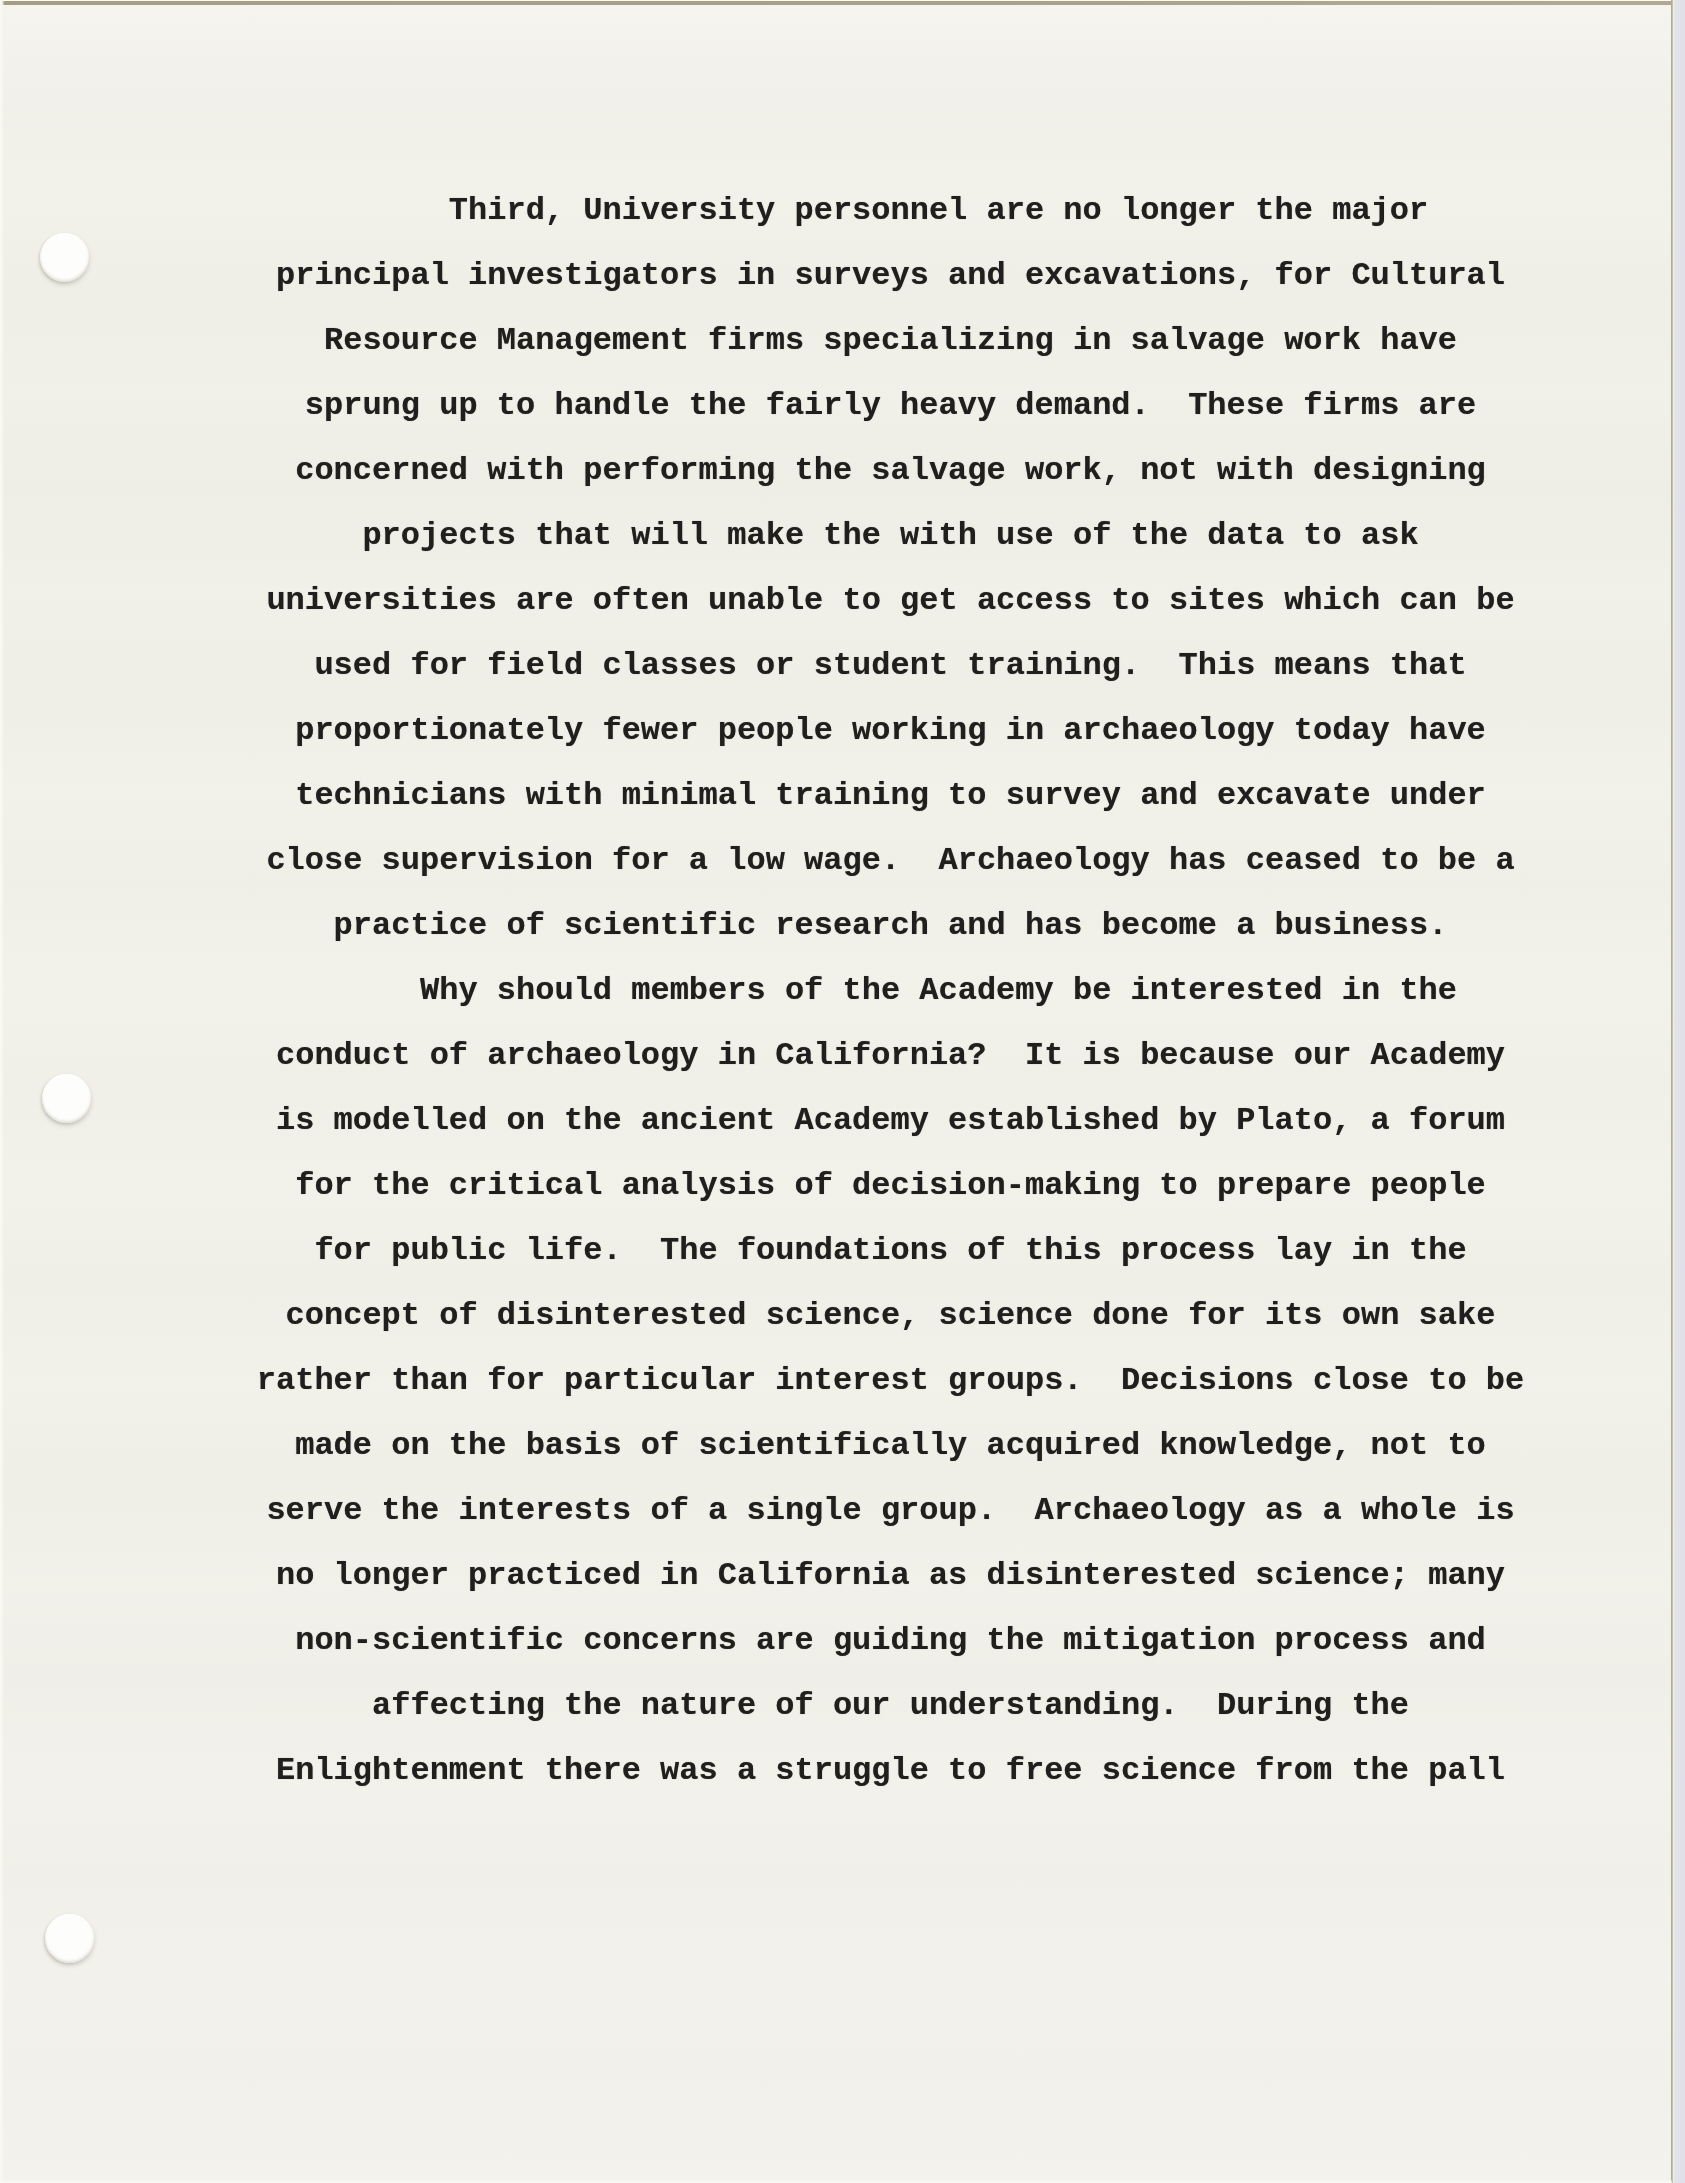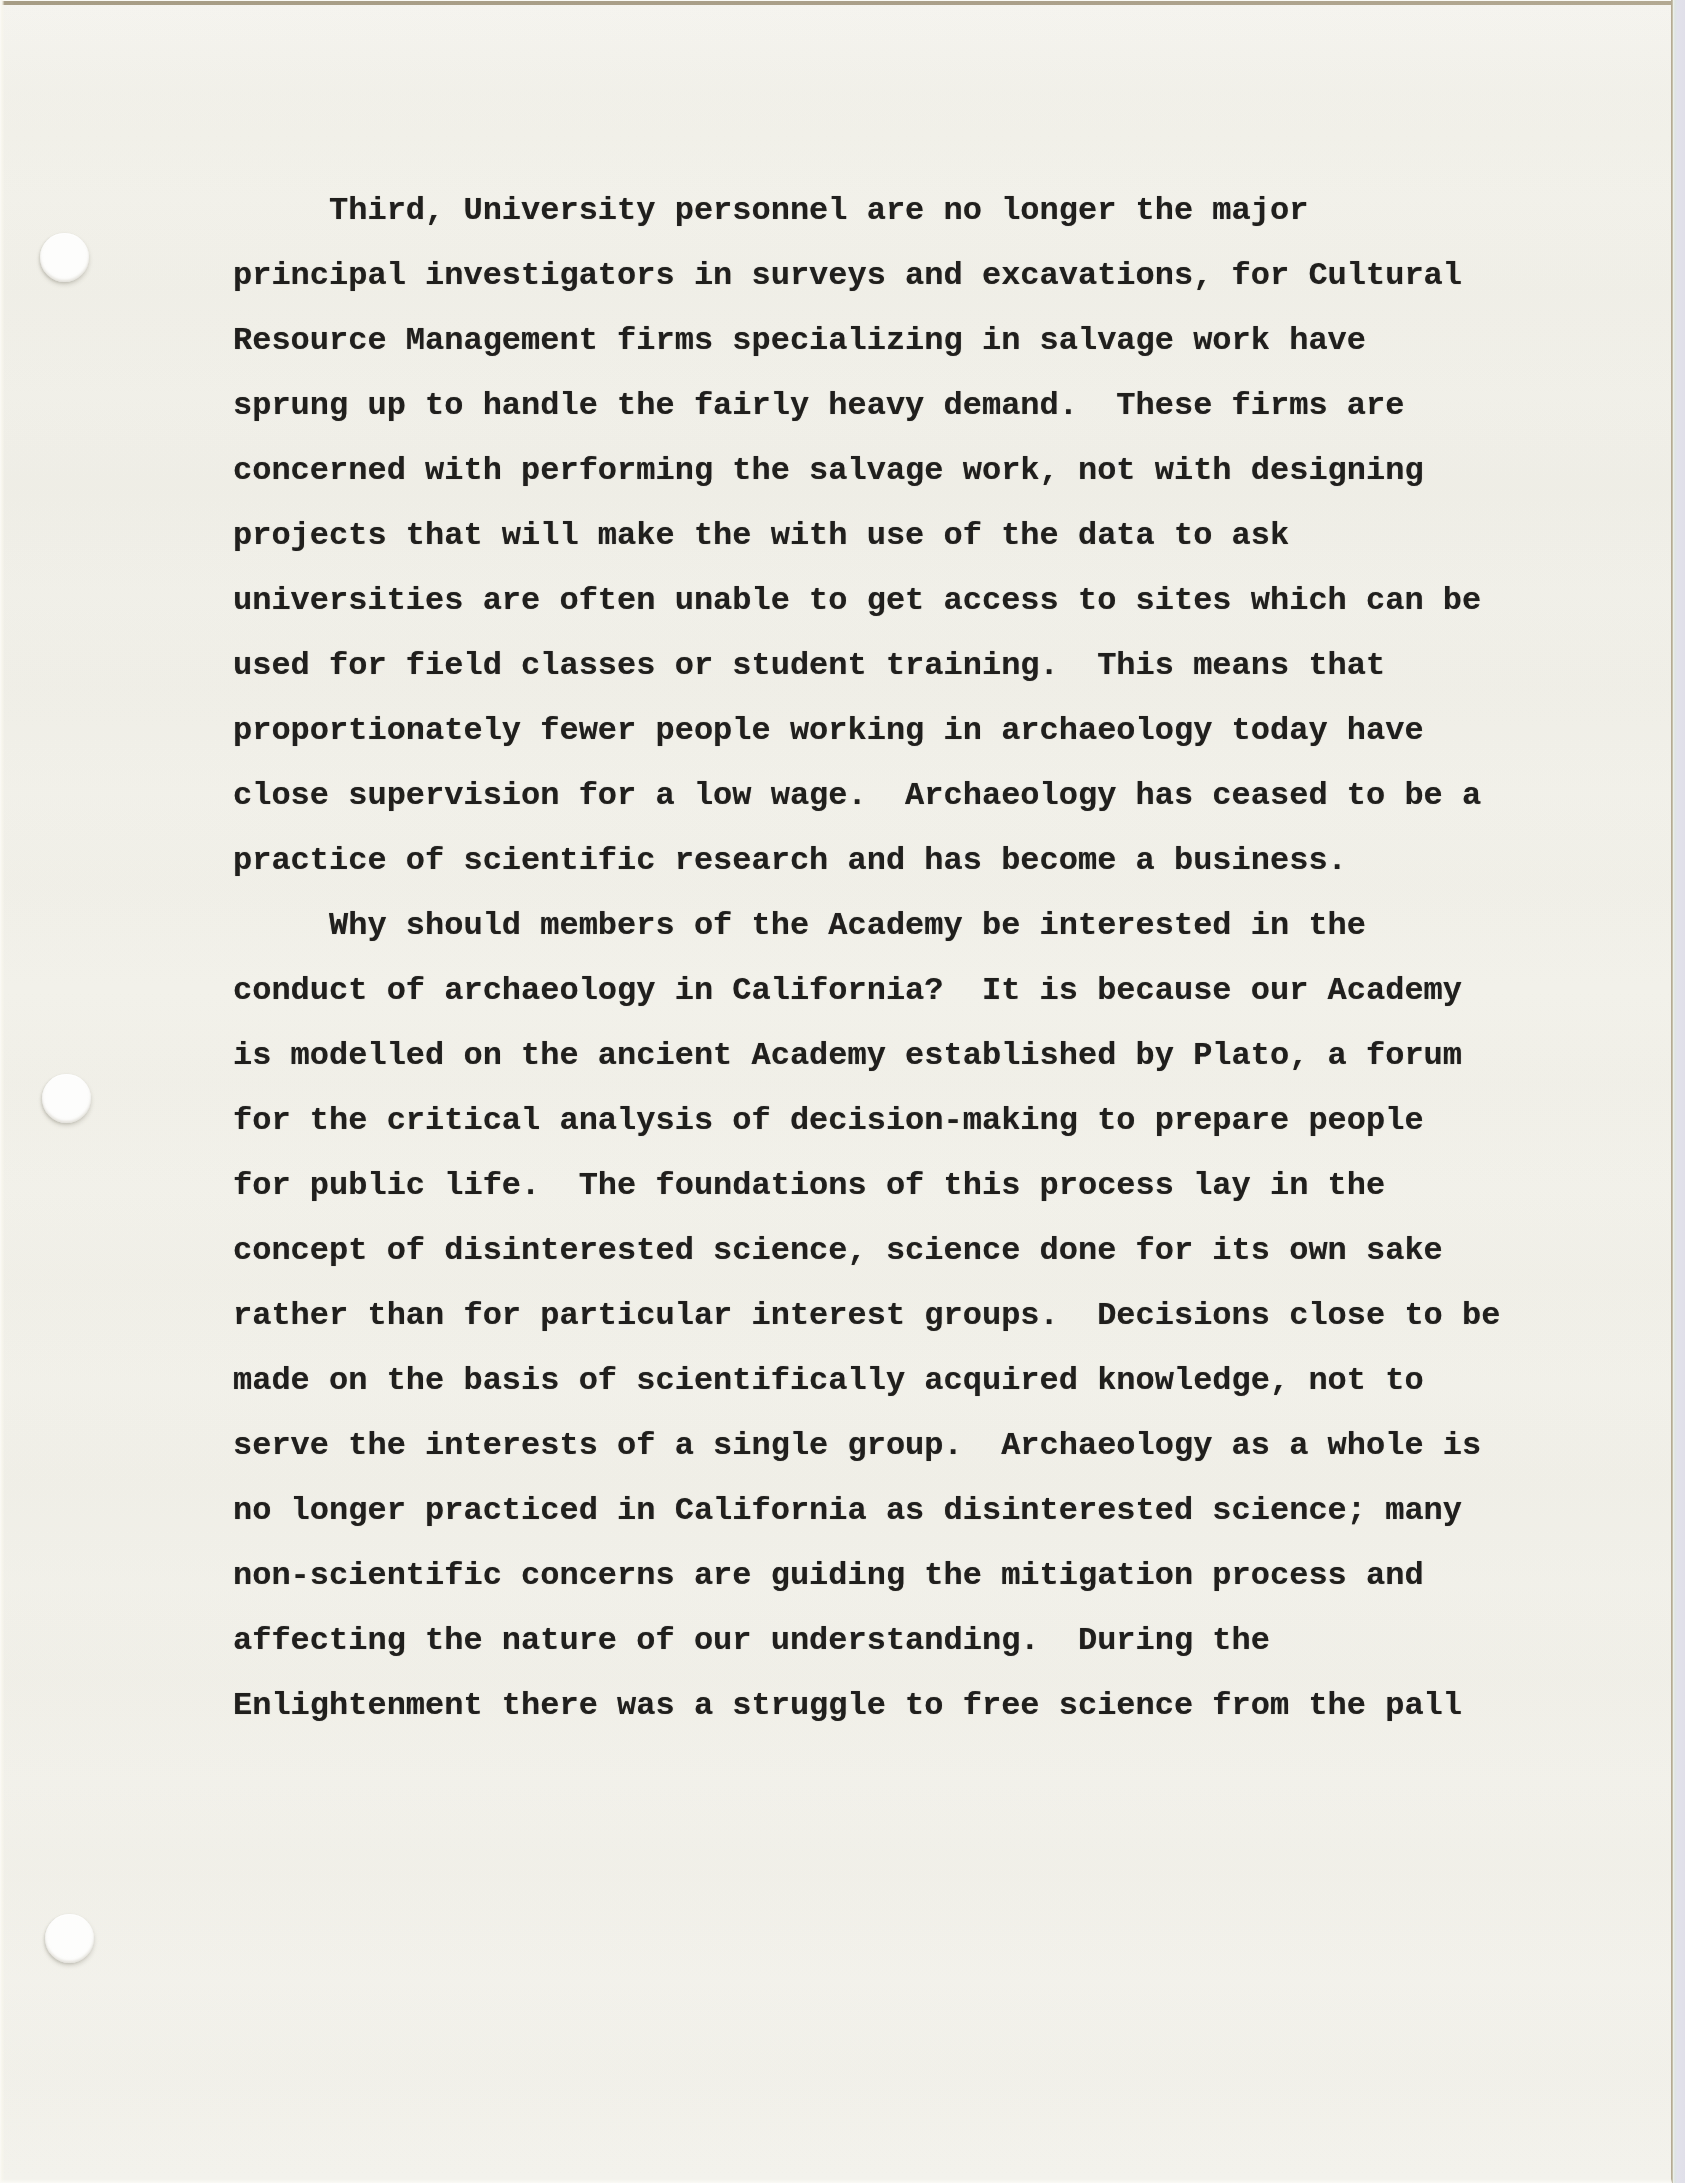--- a/index.html
+++ b/index.html
@@ -101,20 +101,21 @@
     left: 233px;
     top: 178px;
     width: 1315px;
     color: #201f1d;
     font-family: "Liberation Mono", "DejaVu Sans Mono", monospace;
     font-size: 32px;
     font-weight: 700;
     line-height: 65px;
     letter-spacing: 0;
     text-shadow: 0 0 0.8px rgba(28, 27, 24, 0.55);
+    text-align: center;
   }
   .line {
     white-space: pre;
     height: 65px;
   }
 </style>
 </head>
 <body>
 
 <div class="paper"></div>
@@ -132,20 +133,21 @@
 <div class="text-block">
     <div class="line">     Third, University personnel are no longer the major</div>
     <div class="line">principal investigators in surveys and excavations, for Cultural</div>
     <div class="line">Resource Management firms specializing in salvage work have</div>
     <div class="line">sprung up to handle the fairly heavy demand.  These firms are</div>
     <div class="line">concerned with performing the salvage work, not with designing</div>
     <div class="line">projects that will make the with use of the data to ask</div>
     <div class="line">universities are often unable to get access to sites which can be</div>
     <div class="line">used for field classes or student training.  This means that</div>
     <div class="line">proportionately fewer people working in archaeology today have</div>
+    <div class="line">technicians with minimal training to survey and excavate under</div>
     <div class="line">close supervision for a low wage.  Archaeology has ceased to be a</div>
     <div class="line">practice of scientific research and has become a business.</div>
     <div class="line">     Why should members of the Academy be interested in the</div>
     <div class="line">conduct of archaeology in California?  It is because our Academy</div>
     <div class="line">is modelled on the ancient Academy established by Plato, a forum</div>
     <div class="line">for the critical analysis of decision-making to prepare people</div>
     <div class="line">for public life.  The foundations of this process lay in the</div>
     <div class="line">concept of disinterested science, science done for its own sake</div>
     <div class="line">rather than for particular interest groups.  Decisions close to be</div>
     <div class="line">made on the basis of scientifically acquired knowledge, not to</div>

